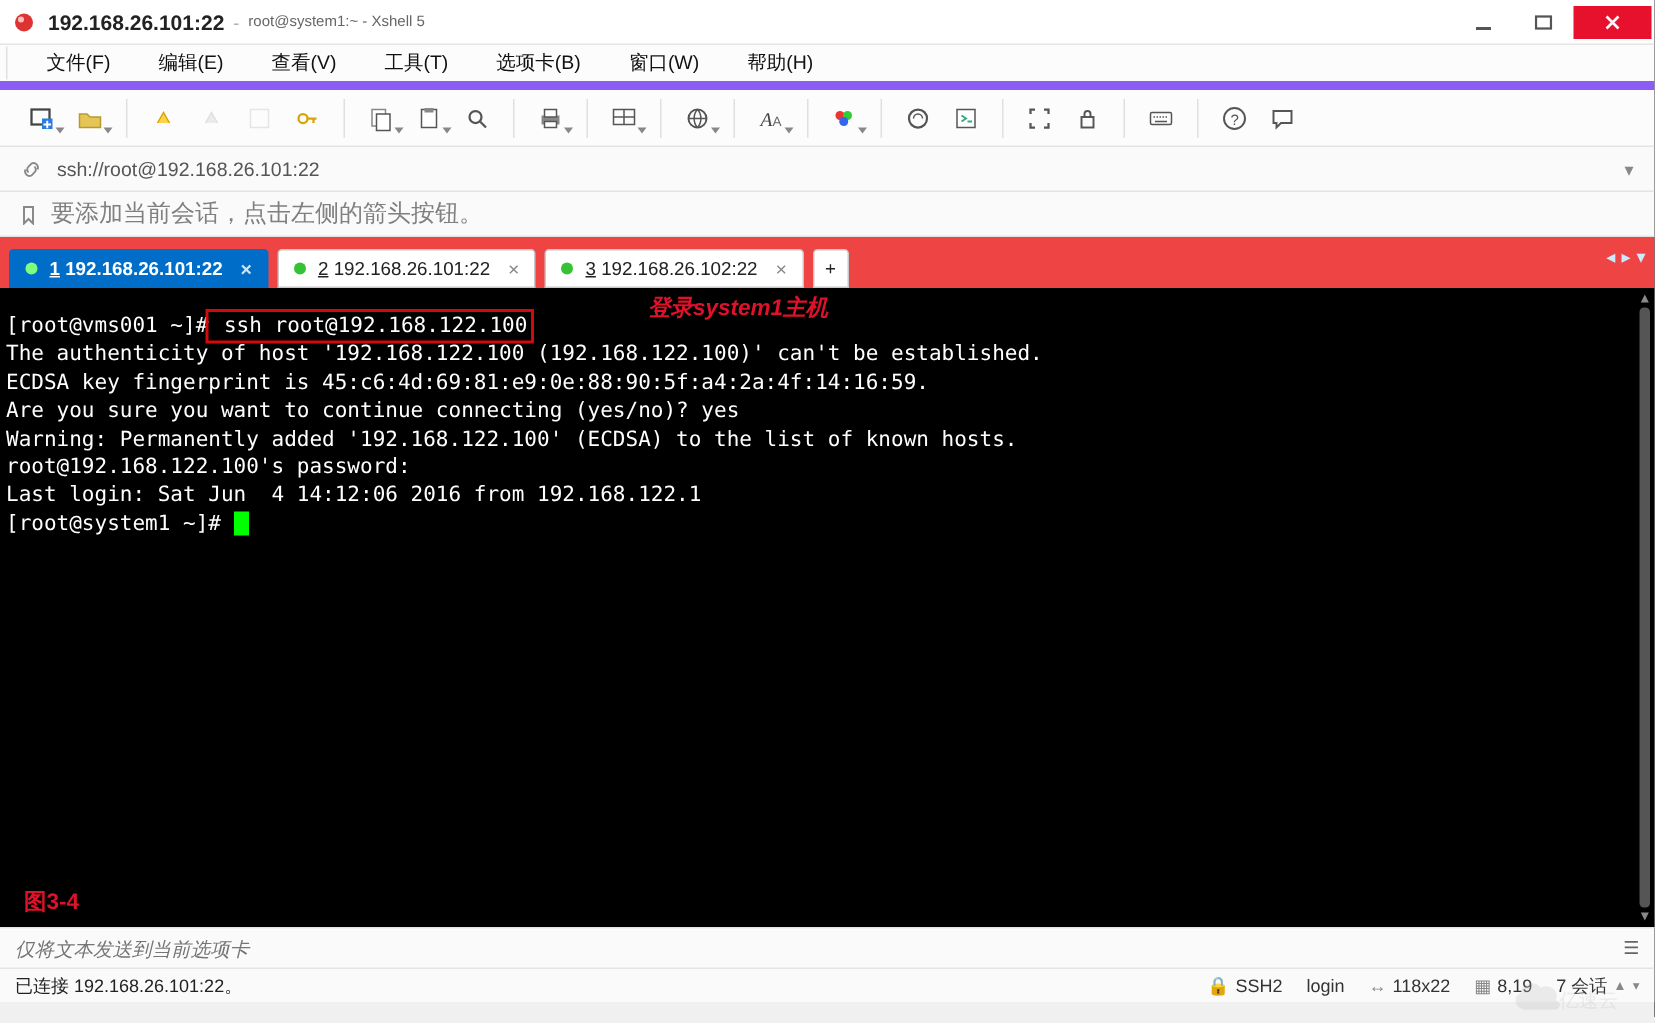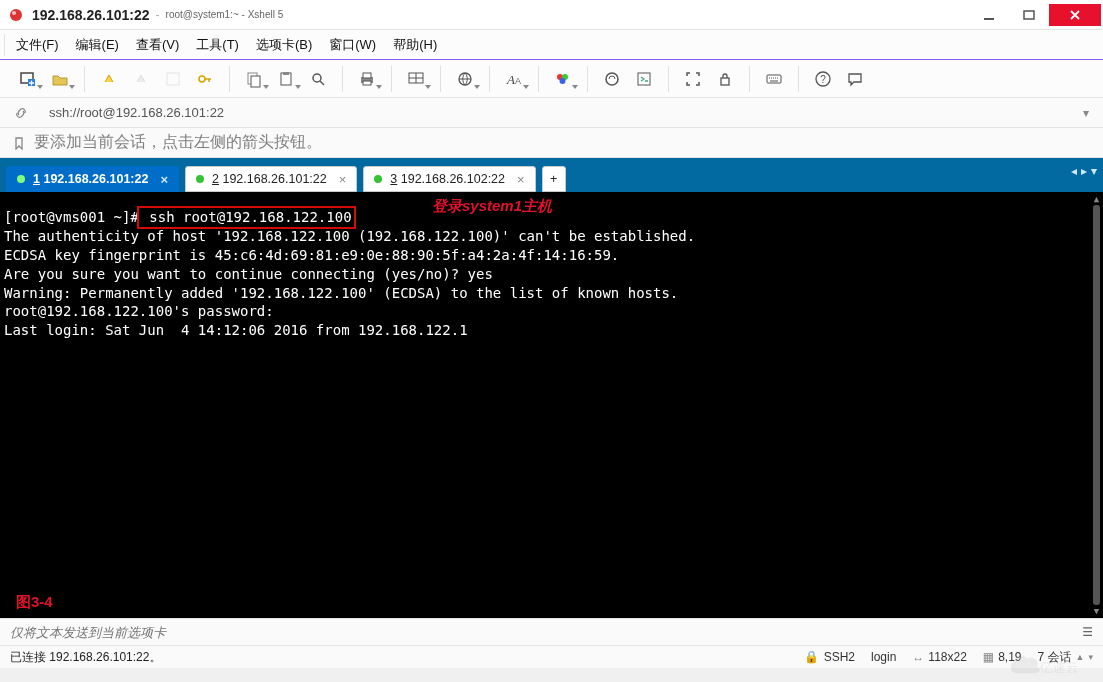--- a/index.html
+++ b/index.html
@@ -7,35 +7,35 @@
   .titlebar { height: 30px; background: #fff; display: flex; align-items: center; padding: 0 2px 0 8px; border-bottom:1px solid #e4e4e4;}
   .titlebar .icon { width: 16px; height: 16px; margin-right: 8px; }
   .titlebar .host { font-weight: bold; font-size: 14px; color:#222;}
   .titlebar .sep  { color:#aaa; margin:0 6px;}
   .titlebar .sub  { color:#666; font-size: 10px;}
   .titlebar .spacer { flex:1; }
   .win-btn { width: 46px; height: 22px; display:flex;align-items:center;justify-content:center; color:#555;}
   .win-btn.close { background:#e8112d; color:#fff; width:52px; height:22px;}
   .win-btn.max, .win-btn.min { width:40px;}
   
-  .menubar { height: 30px; background:#fcfcfc; display:flex; align-items:center; padding:0 14px; gap:17px; color:#111;border-bottom:1px solid #8b5cf6;}
+  .menubar { height: 30px; background:#fcfcfc; display:flex; align-items:center; padding:0 14px; gap:32px; color:#111;border-bottom:6px solid #8b5cf6;}
   .menubar .menu-item { font-size:13px;}
   .menubar .vline { width:1px;height:22px;background:#e0e0e0;margin-left:-10px;margin-right:-6px;}
   
   .toolbar { height: 38px; background:#fcfcfc;display:flex;align-items:center;padding:0 14px;gap:4px;border-bottom:1px solid #e4e4e4;}
   .toolbar .btn { width:28px;height:28px;display:flex;align-items:center;justify-content:center;color:#555;position:relative;}
   .toolbar .dd::after{content:"";width:0;height:0;border-left:3px solid transparent;border-right:3px solid transparent;border-top:4px solid #888;position:absolute;right:-1px;bottom:4px;}
   .toolbar .sep{width:1px;height:26px;background:#e0e0e0;margin:0 6px;}
   
-  .addressbar { height: 30px; background:#fafafa;display:flex;align-items:center;padding:0 14px;gap:21px;border-bottom:1px solid #e4e4e4;color:#555;}
+  .addressbar { height: 30px; background:#fafafa;display:flex;align-items:center;padding:0 14px;gap:10px;border-bottom:1px solid #e4e4e4;color:#555;}
   .addressbar .link-icon{color:#888;}
   
   .hintbar { height: 30px; background:#fafafa;display:flex;align-items:center;padding:0 12px;gap:8px;border-bottom:1px solid #e4e4e4;color:#808080;}
   
-  .tabstrip-outer{background:#0369a1;height:34px;display:flex;align-items:flex-end;padding:0 6px 0 0;position:relative;}
+  .tabstrip-outer{background:#ef4444;height:34px;display:flex;align-items:flex-end;padding:0 6px 0 0;position:relative;}
   .tabstrip { display:flex;align-items:flex-end;height:100%;}
   .tab { height:26px;display:flex;align-items:center;gap:8px;background:#fff;border:1px solid #c8c8c8;padding:0 10px;margin-left:6px;border-radius:3px 3px 0 0;font-size:12.5px;color:#222;position:relative;}
   .tab .dot{width:8px;height:8px;border-radius:50%;background:#35c235;}
   .tab .x{color:#888;margin-left:4px;font-size:13px;}
   .tab.active{background:#006ec8;border-color:#006ec8;color:#fff;font-weight:bold;}
   .tab.active .x{color:#cce6f8;}
   .tab.active .dot{background:#7fff7f;}
   .tab.active .u{text-decoration:underline;}
   .tab .u{text-decoration:underline;}
   .tab.add{width:24px;padding:0;justify-content:center;}
@@ -291,20 +291,21 @@
 </div>
 
 <div class="terminal">
   <div class="line"><span>[root@vms001 ~]#</span><span class="hlbox"> ssh root@192.168.122.100</span></div>
   <div class="line">The authenticity of host '192.168.122.100 (192.168.122.100)' can't be established.</div>
   <div class="line">ECDSA key fingerprint is 45:c6:4d:69:81:e9:0e:88:90:5f:a4:2a:4f:14:16:59.</div>
   <div class="line">Are you sure you want to continue connecting (yes/no)? yes</div>
   <div class="line">Warning: Permanently added '192.168.122.100' (ECDSA) to the list of known hosts.</div>
   <div class="line">root@192.168.122.100's password:</div>
   <div class="line">Last login: Sat Jun  4 14:12:06 2016 from 192.168.122.1</div>
+  <div class="line"><span>[root@system1 ~]# </span><span class="cursor"></span></div>
   <div class="anno1">登录system1主机</div>
   <div class="anno2">图3-4</div>
   <div class="scrollbar">
     <div class="upb">▲</div>
     <div class="track">
         <div class="thumb"></div>
       </div>
     <div class="dnb">▼</div>
   </div>
 </div>

